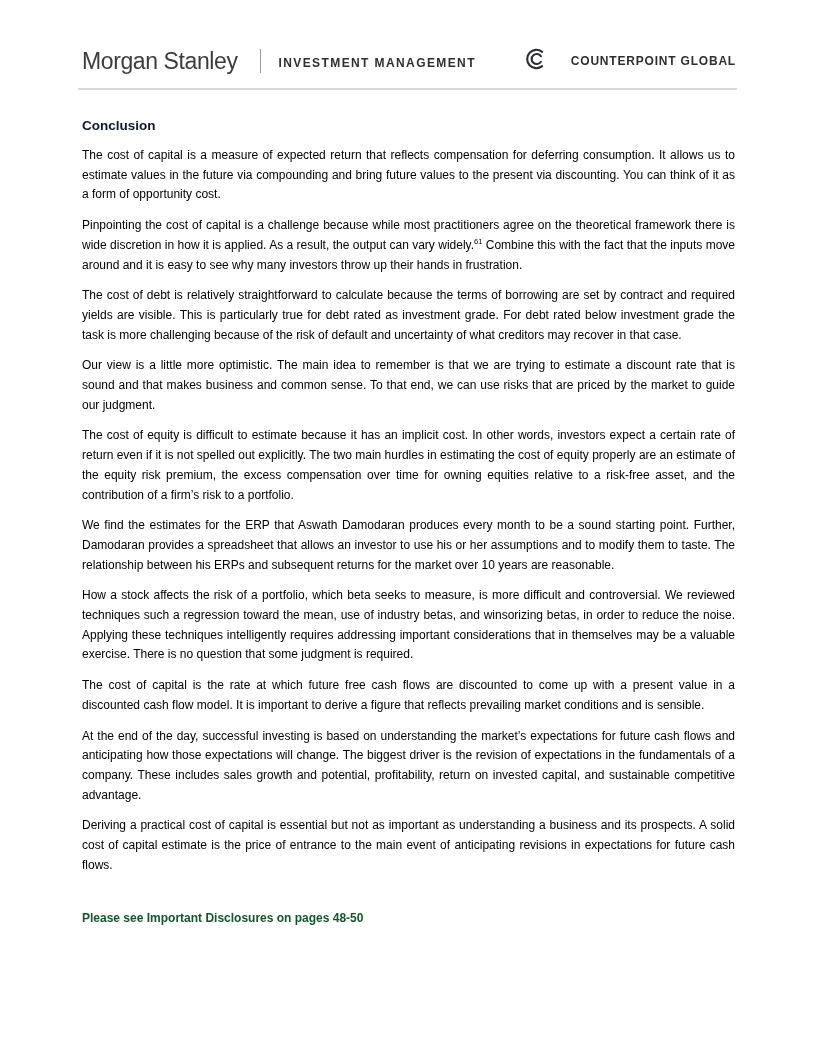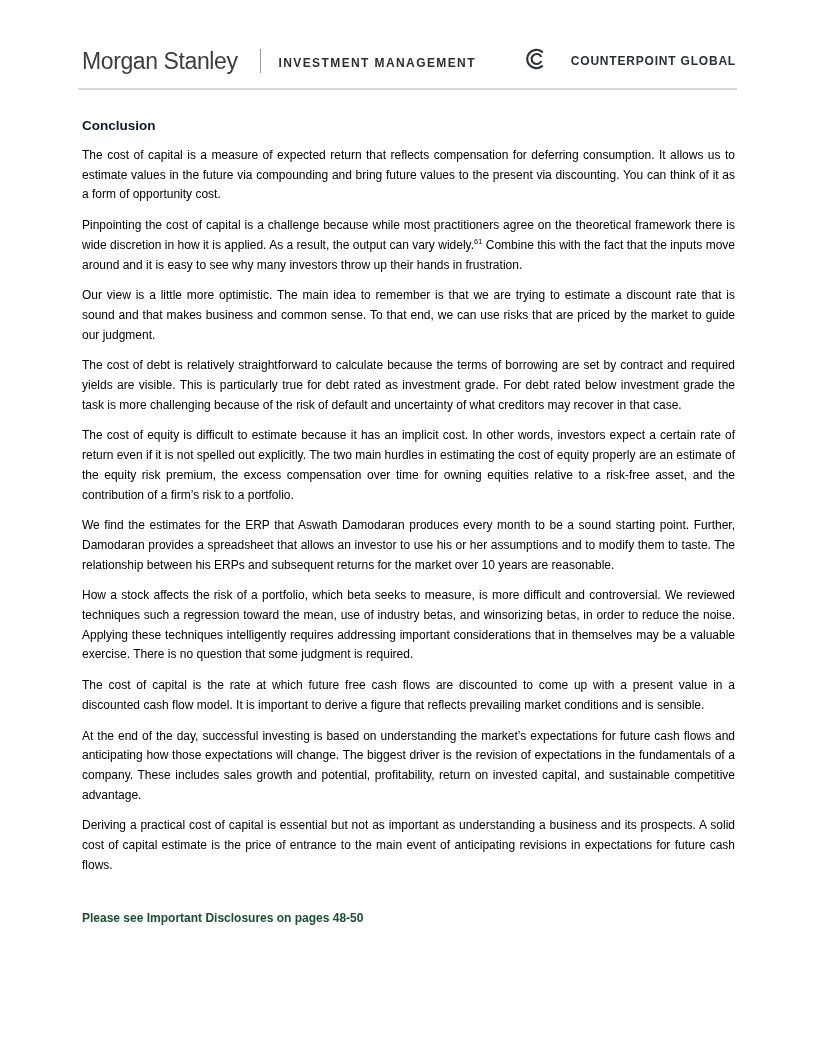--- a/index.html
+++ b/index.html
@@ -138,22 +138,22 @@
   </header>
   <div class="header-rule"></div>
 
   <main class="body-content">
     <h2 class="section-heading" style="color: #0f172a;">Conclusion</h2>
 
     <p class="para">The cost of capital is a measure of expected return that reflects compensation for deferring consumption. It allows us to estimate values in the future via compounding and bring future values to the present via discounting. You can think of it as a form of opportunity cost.</p>
 
     <p class="para"><span>Pinpointing the cost of capital is a challenge because while most practitioners agree on the theoretical framework there is wide discretion in how it is applied. As a result, the output can vary widely.</span><sup>61</sup><span> Combine this with the fact that the inputs move around and it is easy to see why many investors throw up their hands in frustration.</span></p>
 
+    <p class="para">The cost of debt is relatively straightforward to calculate because the terms of borrowing are set by contract and required yields are visible. This is particularly true for debt rated as investment grade. For debt rated below investment grade the task is more challenging because of the risk of default and uncertainty of what creditors may recover in that case.</p>
     <p class="para">Our view is a little more optimistic. The main idea to remember is that we are trying to estimate a discount rate that is sound and that makes business and common sense. To that end, we can use risks that are priced by the market to guide our judgment.</p>
-    <p class="para">The cost of debt is relatively straightforward to calculate because the terms of borrowing are set by contract and required yields are visible. This is particularly true for debt rated as investment grade. For debt rated below investment grade the task is more challenging because of the risk of default and uncertainty of what creditors may recover in that case.</p>
     <p class="para">The cost of equity is difficult to estimate because it has an implicit cost. In other words, investors expect a certain rate of return even if it is not spelled out explicitly. The two main hurdles in estimating the cost of equity properly are an estimate of the equity risk premium, the excess compensation over time for owning equities relative to a risk-free asset, and the contribution of a firm’s risk to a portfolio.</p>
     <p class="para">We find the estimates for the ERP that Aswath Damodaran produces every month to be a sound starting point. Further, Damodaran provides a spreadsheet that allows an investor to use his or her assumptions and to modify them to taste. The relationship between his ERPs and subsequent returns for the market over 10 years are reasonable.</p>
     <p class="para">How a stock affects the risk of a portfolio, which beta seeks to measure, is more difficult and controversial. We reviewed techniques such a regression toward the mean, use of industry betas, and winsorizing betas, in order to reduce the noise. Applying these techniques intelligently requires addressing important considerations that in themselves may be a valuable exercise. There is no question that some judgment is required.</p>
     <p class="para">The cost of capital is the rate at which future free cash flows are discounted to come up with a present value in a discounted cash flow model. It is important to derive a figure that reflects prevailing market conditions and is sensible.</p>
     <p class="para">At the end of the day, successful investing is based on understanding the market’s expectations for future cash flows and anticipating how those expectations will change. The biggest driver is the revision of expectations in the fundamentals of a company. These includes sales growth and potential, profitability, return on invested capital, and sustainable competitive advantage.</p>
     <p class="para">Deriving a practical cost of capital is essential but not as important as understanding a business and its prospects. A solid cost of capital estimate is the price of entrance to the main event of anticipating revisions in expectations for future cash flows.</p>
 
     <p class="disclosure">Please see Important Disclosures on pages 48-50</p>
   </main>
 

